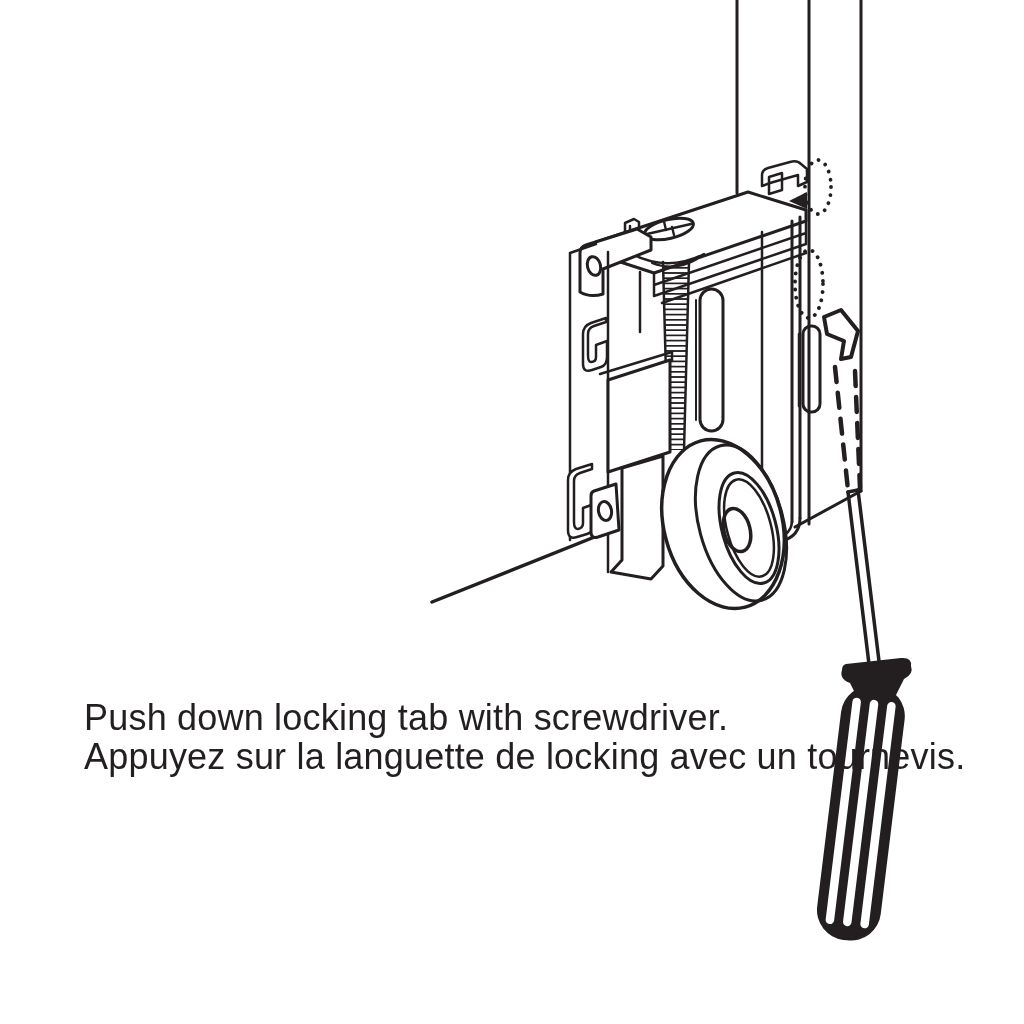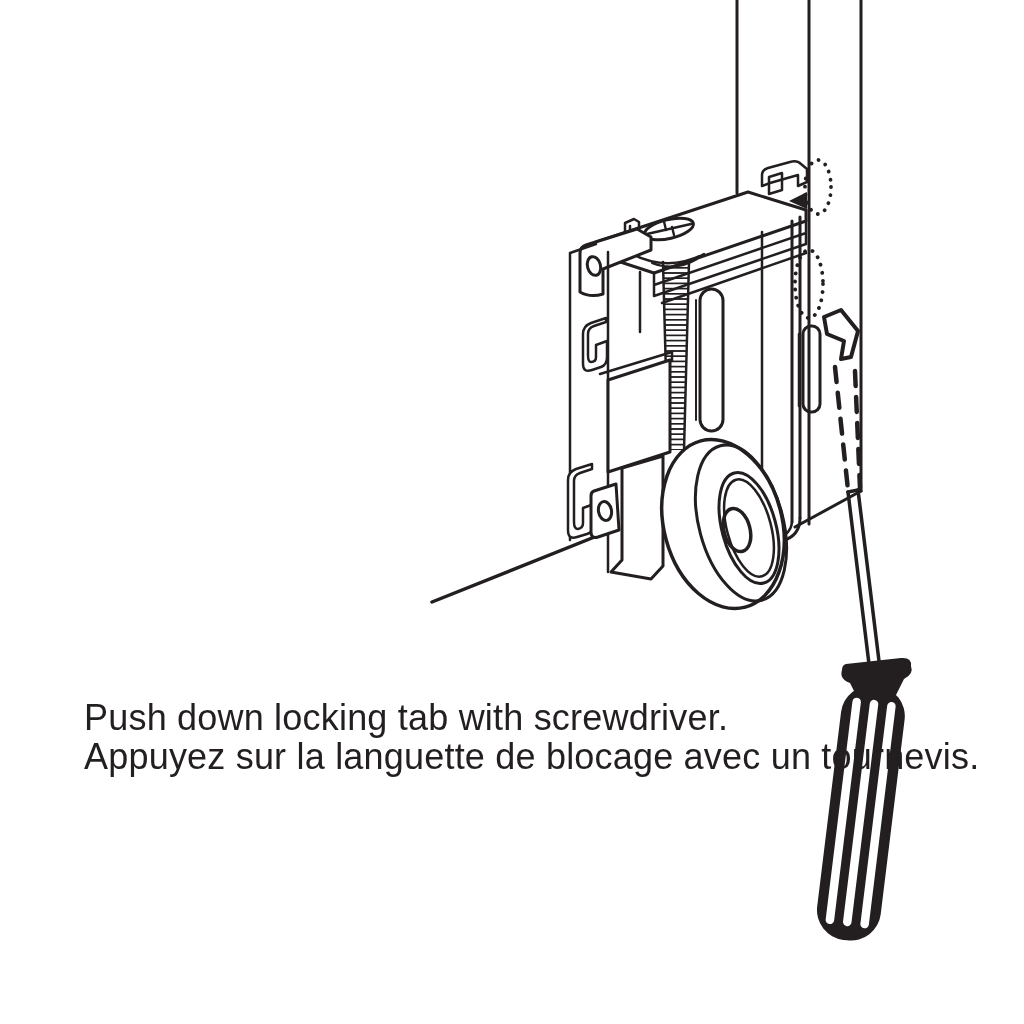--- a/index.html
+++ b/index.html
@@ -135,16 +135,16 @@
         <rect x="844" y="686" width="64" height="256" rx="30" fill="#231f20" stroke="none"></rect>
         <rect x="854" y="700" width="8.5" height="228" rx="4.2" fill="#ffffff" stroke="none"></rect>
         <rect x="871.5" y="700" width="8.5" height="228" rx="4.2" fill="#ffffff" stroke="none"></rect>
         <rect x="889" y="700" width="8.5" height="228" rx="4.2" fill="#ffffff" stroke="none"></rect>
       </g>
     </g>
   </svg>
 
   <div class="caption">
     <p>Push down locking tab with screwdriver.</p>
-    <p>Appuyez sur la languette de blocage avec un tournevis.</p>
+    <p>Appuyez sur la languette de locking avec un tournevis.</p>
   </div>
 
 </div>
 
 </body></html>

